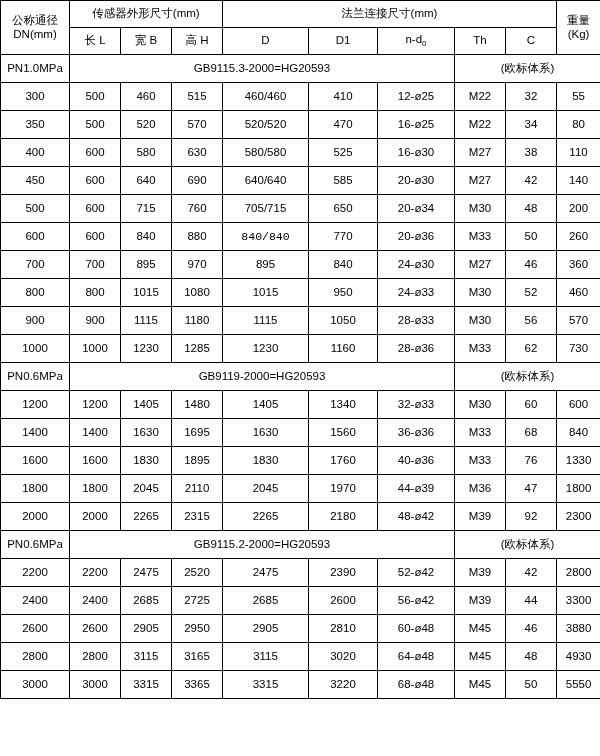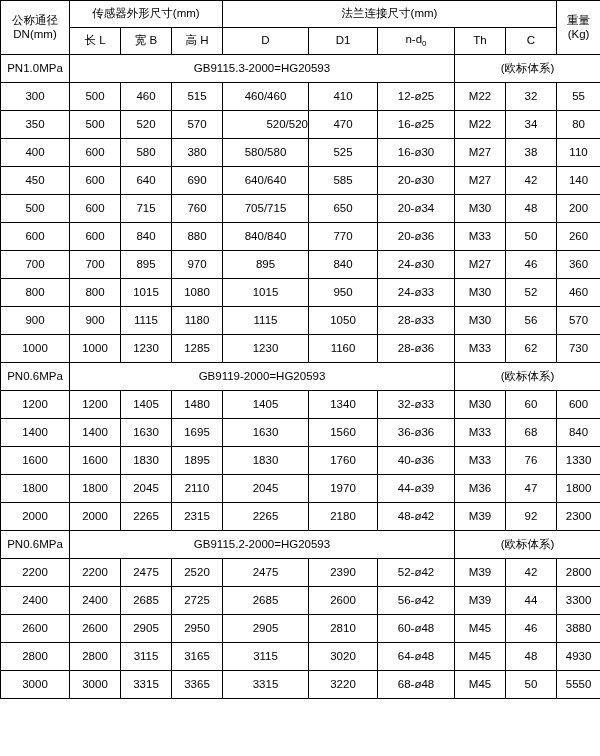--- a/index.html
+++ b/index.html
@@ -112,32 +112,32 @@
         <td style="height:27px;">12-ø25</td>
         <td style="height:27px;">M22</td>
         <td style="height:27px;">32</td>
         <td style="height:27px;">55</td>
       </tr>
       <tr>
         <td style="height:27px;">350</td>
         <td style="height:27px;">500</td>
         <td style="height:27px;">520</td>
         <td style="height:27px;">570</td>
-        <td style="height:27px;text-align:right;">520/520</td>
+        <td style="height:27px;">520/520</td>
         <td style="height:27px;">470</td>
         <td style="height:27px;">16-ø25</td>
         <td style="height:27px;">M22</td>
         <td style="height:27px;">34</td>
         <td style="height:27px;">80</td>
       </tr>
       <tr>
         <td style="height:27px;">400</td>
         <td style="height:27px;">600</td>
         <td style="height:27px;">580</td>
-        <td style="height:27px;">380</td>
+        <td style="height:27px;">630</td>
         <td style="height:27px;">580/580</td>
         <td style="height:27px;">525</td>
         <td style="height:27px;">16-ø30</td>
         <td style="height:27px;">M27</td>
         <td style="height:27px;">38</td>
         <td style="height:27px;">110</td>
       </tr>
       <tr>
         <td style="height:27px;">450</td>
         <td style="height:27px;">600</td>
@@ -160,21 +160,21 @@
         <td style="height:27px;">20-ø34</td>
         <td style="height:27px;">M30</td>
         <td style="height:27px;">48</td>
         <td style="height:27px;">200</td>
       </tr>
       <tr>
         <td style="height:27px;">600</td>
         <td style="height:27px;">600</td>
         <td style="height:27px;">840</td>
         <td style="height:27px;">880</td>
-        <td style="height:27px;">840/840</td>
+        <td style="height:27px;font-family:Liberation Mono, monospace;">840/840</td>
         <td style="height:27px;">770</td>
         <td style="height:27px;">20-ø36</td>
         <td style="height:27px;">M33</td>
         <td style="height:27px;">50</td>
         <td style="height:27px;">260</td>
       </tr>
       <tr>
         <td style="height:27px;">700</td>
         <td style="height:27px;">700</td>
         <td style="height:27px;">895</td>

